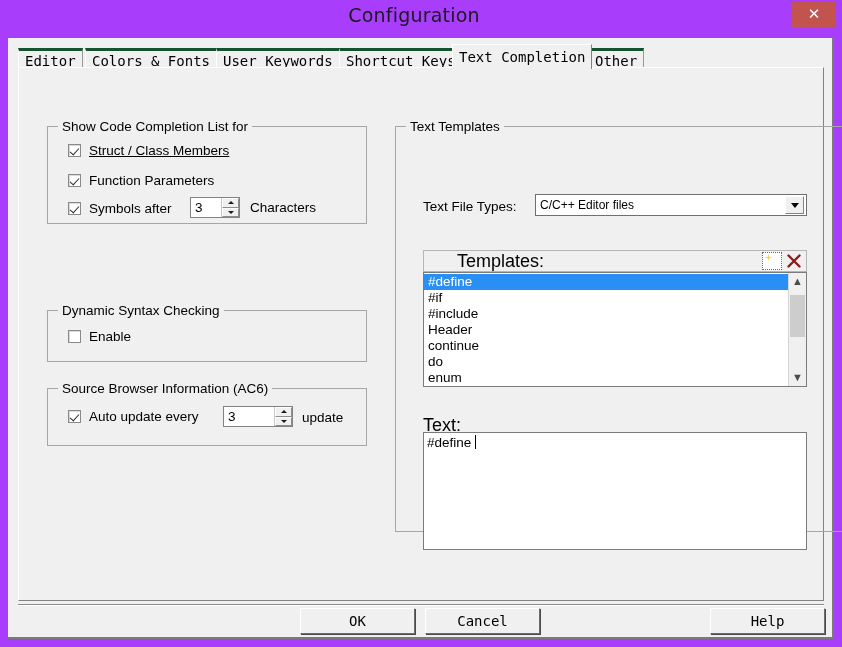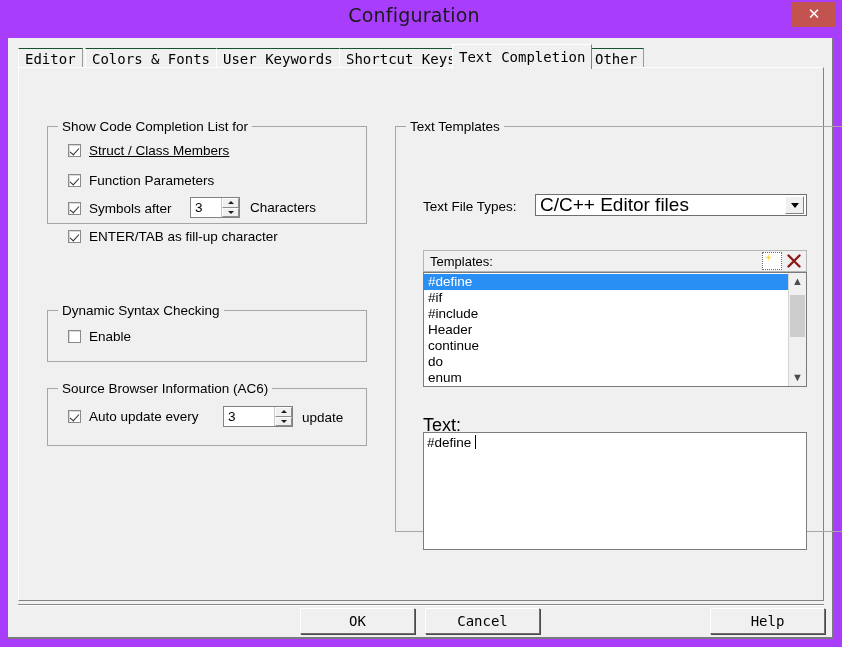--- a/index.html
+++ b/index.html
@@ -60,21 +60,21 @@
     position: absolute;
     left: 10px; top: 6px;
     width: 806px; height: 24px;
   }
   .tab {
     position: absolute;
     top: 4px;
     height: 20px;
     background: #f0f0f0;
     border-left: 1px solid #ffffff;
-    border-top: 1px solid #14532d;
+    border-top: 3px solid #14532d;
     border-right: 1px solid #9a9a9a;
     font-family: "DejaVu Sans Mono", monospace;
     font-size: 14px;
     line-height: 20px;
     padding: 0 6px;
     box-sizing: border-box;
     color: #000;
     cursor: pointer;
     white-space: nowrap;
   }
@@ -212,21 +212,21 @@
     background: #ffffff;
     border: 1px solid #6f6f6f;
     box-sizing: border-box;
     display: flex;
     align-items: center;
     cursor: pointer;
   }
   #combo-value {
     flex: 1 1 auto;
     padding-left: 4px;
-    font-size: 19px;
+    font-size: 12px;
     color: #000;
     white-space: nowrap;
     overflow: hidden;
   }
   #combo-arrow {
     flex: 0 0 auto;
     width: 19px; height: 18px;
     margin-right: 2px;
     background: #f0f0f0;
     border: 1px solid #ffffff;
@@ -251,22 +251,23 @@
     left: 404px; top: 182px;
     width: 384px; height: 22px;
     background: #f0f0f0;
     border: 1px solid #b5b5b5;
     box-sizing: border-box;
     display: flex;
     align-items: center;
   }
   #tpl-head-label {
     padding-left: 6px;
-    font-size: 13px;
+    font-size: 18px;
     flex: 1 1 auto;
+    margin-left: 27px;
   }
   .tpl-tool {
     width: 20px; height: 18px;
     margin-right: 2px;
     position: relative;
     cursor: pointer;
     flex: 0 0 auto;
   }
   #tpl-new-icon {
     border: 1px dotted #6b6b6b;
@@ -432,24 +433,20 @@
       <div class="spin" style="left:142px; top:70px; width:50px;">
         <span class="sval">3</span>
         <span class="sbtns">
           <span class="sbtn up"></span>
           <span class="sbtn down"></span>
         </span>
       </div>
 
       <div class="plain-label" style="left:202px; top:73px;">Characters</div>
 
-      <div class="checkrow" style="left:20px; top:100px;">
-        <span class="cbox checked"></span>
-        <span class="cb-label">ENTER/TAB as fill-up character</span>
-      </div>
     </div>
 
     <div class="groupbox" style="left:28px; top:242px; width:320px; height:52px;">
       <div class="gb-title">Dynamic Syntax Checking</div>
 
       <div class="checkrow" style="left:20px; top:16px;">
         <span class="cbox"></span>
         <span class="cb-label">Enable</span>
       </div>
     </div>

